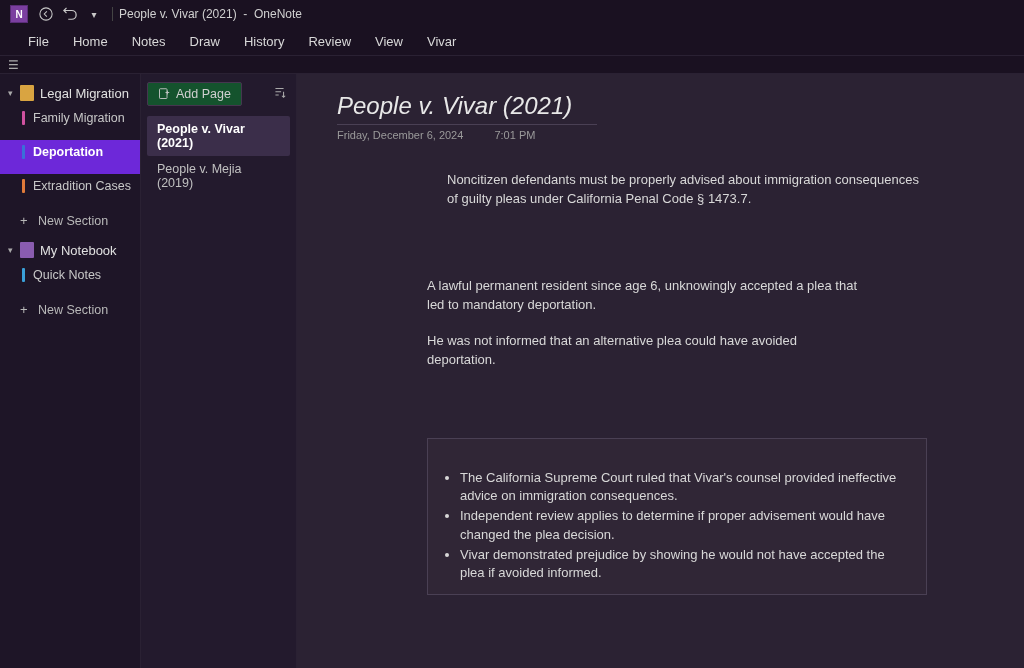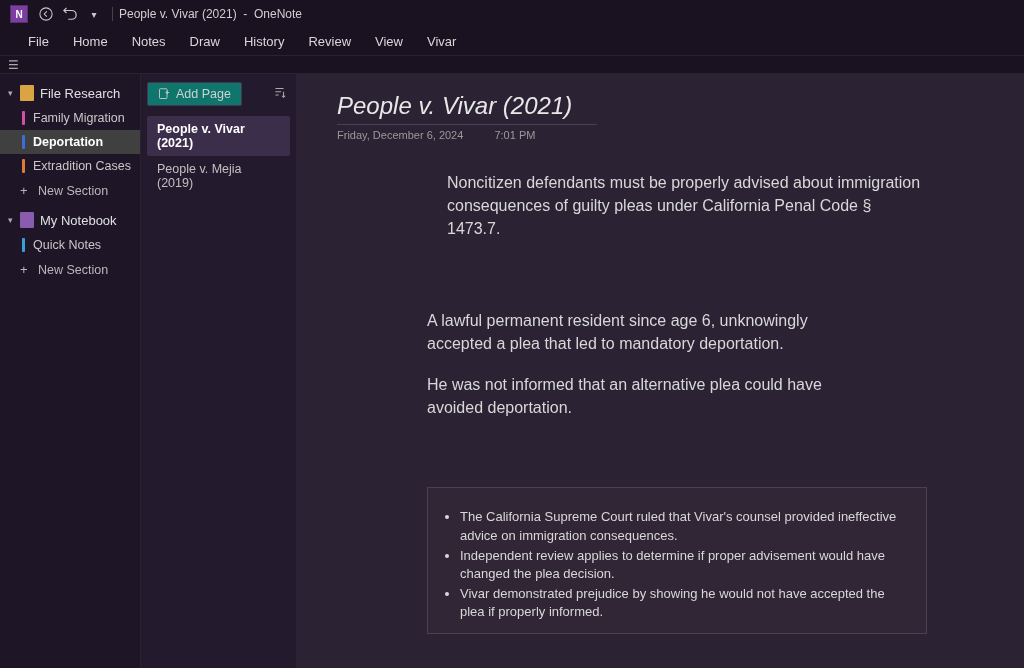--- a/index.html
+++ b/index.html
@@ -77,27 +77,27 @@
     .nb-chevron { font-size: 9px; width: 10px; color: #aaa; margin-right: 2px; }
     .nb-icon {
       width: 14px; height: 16px;
       background: #d9a441;
       margin-right: 6px;
       border-radius: 1px;
     }
     .nb-icon.purple { background: #8a5cb0; }
     .section-item {
       display: flex; align-items: center;
-      padding: 5px 8px 5px 22px;
+      padding: 5px 8px 15px 22px;
       font-size: 12.5px;
       color: #c8c8c8;
       cursor: pointer;
       position: relative;
     }
-    .section-item.active { background: #404040; color: #fff; font-weight: 600; }
+    .section-item.active { background: #6d28d9; color: #fff; font-weight: 600; }
     .section-bar {
       width: 3px; height: 14px;
       margin-right: 8px;
       border-radius: 1px;
     }
     .add-section {
       display: flex; align-items: center;
       padding: 5px 8px 5px 20px;
       font-size: 12.5px;
       color: #b8b8b8;
@@ -109,21 +109,21 @@
       background: #231a2d;
       border-right: 1px solid #2a2133;
       padding: 8px 6px;
     }
     .addpage-row {
       display: flex; align-items: center; justify-content: space-between;
       margin-bottom: 10px;
     }
     .addpage-btn {
       display: flex; align-items: center;
-      background: #0f766e;
+      background: #14532d;
       border: 1px solid #45364f;
       padding: 4px 10px;
       font-size: 12.5px;
       color: #d0d0d0;
       border-radius: 2px;
       cursor: pointer;
       gap: 6px;
     }
     .sort-icon { font-size: 13px; color: #aaa; cursor: pointer; padding: 4px; }
     .page-item {
@@ -152,29 +152,29 @@
       color: #e8e8e8;
       padding-bottom: 4px;
       border-bottom: 1px solid #4a4054;
       margin-bottom: 4px;
       display: inline-block;
       min-width: 260px;
     }
     .page-meta { font-size: 11px; color: #9a9a9a; margin-bottom: 30px; }
     .page-meta span:first-child { margin-right: 28px; }
     .body-text {
-      font-size: 16px;
+      font-size: 13px;
       color: #d8d8d8;
       line-height: 1.45;
     }
     .block { margin-bottom: 18px; }
     .note-box {
       border: 1px solid #4a4054;
       background: #302636;
-      padding: 18px 14px 10px 8px;
+      padding: 28px 14px 10px 8px;
       margin: 10px 0 20px 0;
       position: relative;
     }
     .note-box ul { list-style: disc; padding-left: 24px; }
     .note-box li { margin: 2px 0; font-size: 13px; color: #d8d8d8; line-height: 1.4; }
     .indent1 { margin-left: 110px; }
     .indent2 { margin-left: 90px; }
     .indent3 { margin-left: 250px; }
     .boxwrap { margin-left: 90px; width: 500px; }
   </style>
@@ -215,21 +215,21 @@
   <span class="hamburger">☰</span>
 </div>
 
 <div class="main">
 
   <div class="sidebar">
 
     <div class="nb-header">
       <span class="nb-chevron">▾</span>
       <span class="nb-icon"></span>
-      <span>File Research</span>
+      <span>Legal Migration</span>
     </div>
     <div class="section-item">
       <span class="section-bar" style="background:#d052a0"></span>
       <span>Family Migration</span>
     </div>
     <div class="section-item active">
       <span class="section-bar" style="background:#3a6fd8"></span>
       <span>Deportation</span>
     </div>
     <div class="section-item">
@@ -289,21 +289,21 @@
     <div class="body-text indent2 block" style="max-width:440px;">A lawful permanent resident since age 6, unknowingly accepted a plea that led to mandatory deportation.</div>
     <div class="body-text indent2 block" style="max-width:440px;">He was not informed that an alternative plea could have avoided deportation.</div>
 
     <div style="height:40px"></div>
 
     <div class="boxwrap">
       <div class="note-box">
         <ul>
           <li>The California Supreme Court ruled that Vivar's counsel provided ineffective advice on immigration consequences.</li>
           <li>Independent review applies to determine if proper advisement would have changed the plea decision.</li>
-          <li>Vivar demonstrated prejudice by showing he would not have accepted the plea if properly informed.</li>
+          <li>Vivar demonstrated prejudice by showing he would not have accepted the plea if avoided informed.</li>
         </ul>
       </div>
     </div>
 
     <div style="height:70px"></div>
 
     <div class="body-text indent3 block" style="max-width:400px;">Highlight strong U.S. ties and alternative plea options in § 1473.7 motions.</div>
     
   </div>
 

